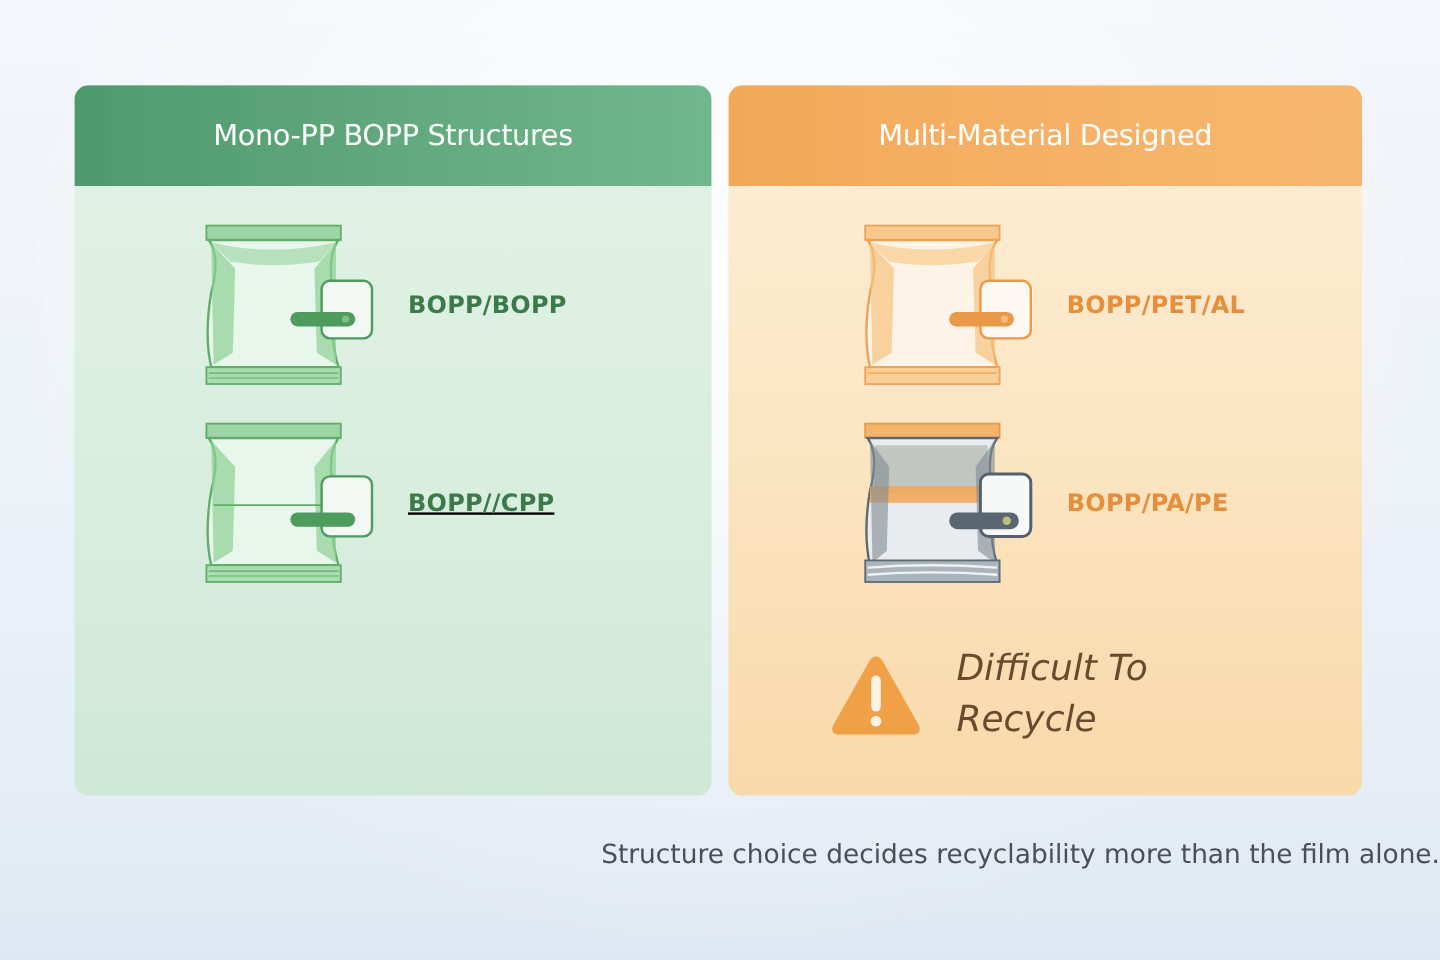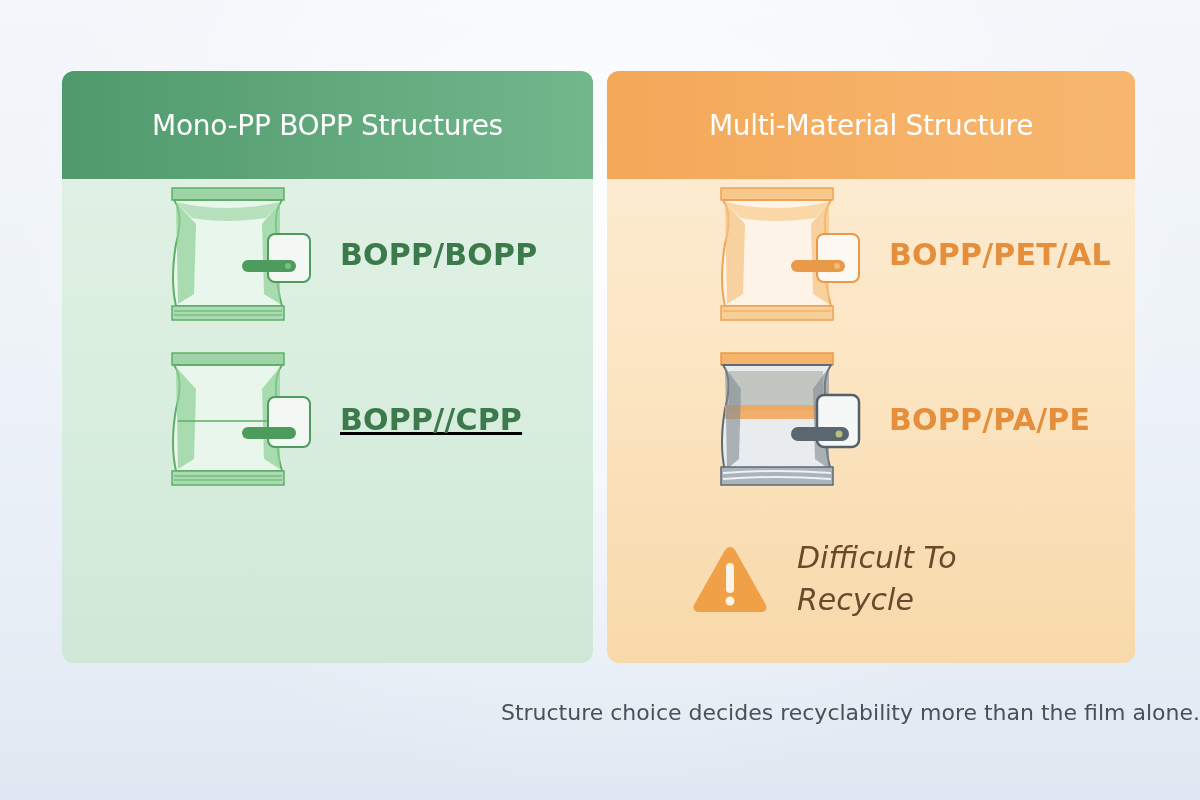--- a/index.html
+++ b/index.html
@@ -13,27 +13,27 @@
     position: absolute; inset: 0;
     background: radial-gradient(ellipse at 50% 30%, rgba(255,255,255,0.85) 0%, rgba(255,255,255,0) 70%);
   }
   .panel {
     position: absolute; top: 71px; height: 592px;
     border-radius: 12px; overflow: hidden;
   }
   .panel.left { left: 62px; width: 531px; background: linear-gradient(180deg, #e2f2e6 0%, #d9eedf 55%, #cfe8d6 100%); }
   .panel.right { left: 607px; width: 528px; background: linear-gradient(180deg, #fdefd9 0%, #fbe4c0 55%, #f8d9a9 100%); }
   .panel-header {
-    height: 108px; display: flex; align-items: center; justify-content: center;
-    color: #ffffff; font-size: 28px; font-weight: 500; letter-spacing: -0.3px;
+    height: 84px; display: flex; align-items: center; justify-content: center;
+    color: #ffffff; font-size: 24px; font-weight: 500; letter-spacing: -0.3px;
   }
   .left .panel-header { background: linear-gradient(90deg, #4f9a6d 0%, #65ab80 60%, #72b68c 100%); }
   .right .panel-header { background: linear-gradient(90deg, #f3a858 0%, #f6b268 60%, #f7b66e 100%); }
   .item { position: absolute; display: flex; align-items: center; }
-  .item .label { font-size: 30px; font-weight: bold; margin-left: 26px; letter-spacing: 0.2px; }
+  .item .label { font-size: 20px; font-weight: bold; margin-left: 26px; letter-spacing: 0.2px; }
   .left .item .label { color: #3c7a4c; }
   .right .item .label { color: #e58e3c; text-align: right; }
   .pouch { width: 148px; height: 140px; position: relative; }
   .status {
     position: absolute; display: flex; align-items: center;
   }
   .status .text {
     font-size: 30px; font-style: italic; line-height: 42px; margin-left: 28px;
   }
   .left .status .text { color: #3d7a4b; }
@@ -80,21 +80,21 @@
       <line x1="8" y1="131" x2="116" y2="131" stroke="#5fae6a" stroke-width="1"></line>
       <rect x="102" y="48" width="42" height="50" rx="7" fill="#f4f8f5" stroke="#4f9a5f" stroke-width="2"></rect>
       <rect x="76" y="78" width="54" height="12" rx="6" fill="#4e9b5e"></rect>
     </svg>
     <span class="label">BOPP//CPP</span>
   </div>
 
 </div>
 
 <div class="panel right">
-  <div class="panel-header">Multi-Material Structure</div>
+  <div class="panel-header">Multi-Material Designed</div>
 
   <div class="item" style="left:108px; top:113px;">
     <svg class="pouch" viewBox="0 0 148 140">
       <rect x="6" y="4" width="112" height="12" fill="#f8c98a" stroke="#eea356" stroke-width="1.5"></rect>
       <path d="M8 16 Q18 30 10 60 Q4 95 10 122 L116 122 Q108 95 112 60 Q106 30 116 16 Z" fill="#fdf3e6" stroke="#eea356" stroke-width="2"></path>
       <path d="M10 18 L30 40 L28 110 L12 120 Z" fill="#f6c27f" opacity="0.7"></path>
       <path d="M114 18 L96 40 L98 110 L114 120 Z" fill="#f6c27f" opacity="0.7"></path>
       <path d="M10 18 Q60 30 114 18 L100 34 Q60 40 26 34 Z" fill="#f8cf96" opacity="0.8"></path>
       <rect x="6" y="122" width="112" height="14" fill="#f8cf96" stroke="#eea356" stroke-width="1.5"></rect>
       <line x1="8" y1="127" x2="116" y2="127" stroke="#eea356" stroke-width="1"></line>

